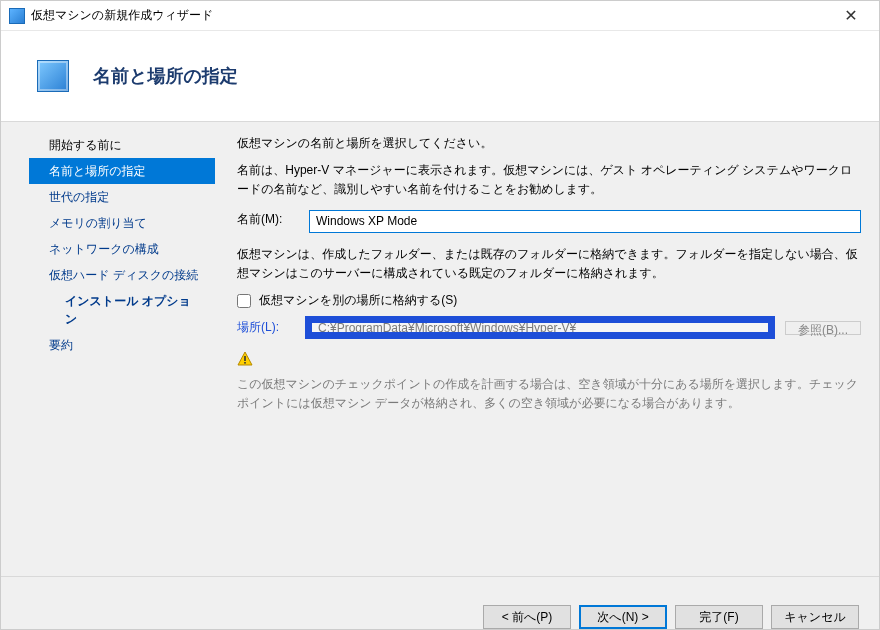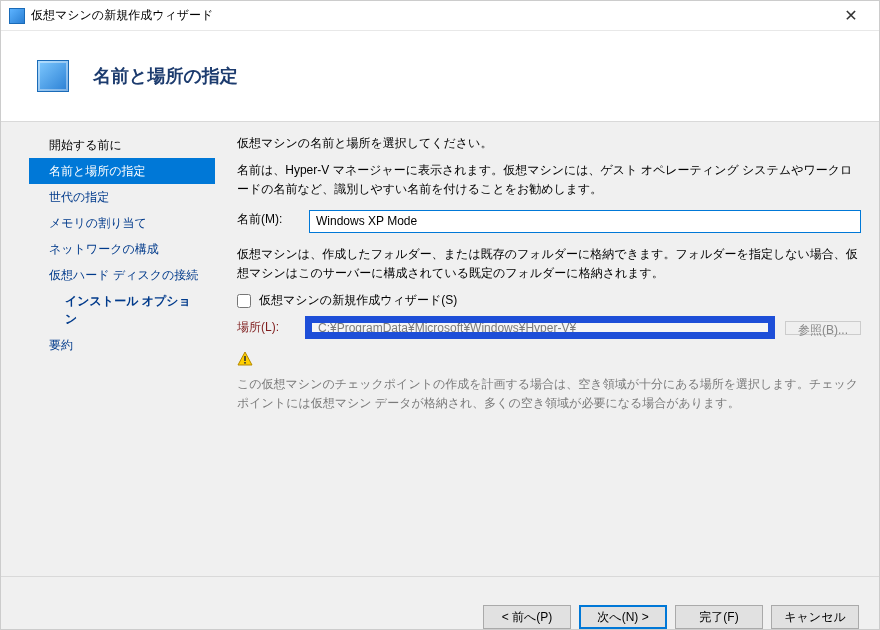--- a/index.html
+++ b/index.html
@@ -133,21 +133,21 @@
       width: 14px; height: 14px;
     }
     .location-row {
       display: flex;
       align-items: center;
       gap: 10px;
       margin: 6px 0 10px;
     }
     .location-row label {
       width: 58px;
-      color: #7f1d1d;
+      color: #1d4ed8;
     }
     .location-input {
       flex: 1;
       height: 23px;
       border: 7px solid #1d4ed8;
       background: #f5f5f5;
       padding: 0 6px;
       font-size: 12px;
       color: #7a7a7a;
       font-family: inherit;
@@ -235,21 +235,21 @@
 
     <div class="form-row">
       <label>名前(M):</label>
       <input class="name-input" type="text" value="Windows XP Mode" style="">
     </div>
 
     <p>仮想マシンは、作成したフォルダー、または既存のフォルダーに格納できます。フォルダーを指定しない場合、仮想マシンはこのサーバーに構成されている既定のフォルダーに格納されます。</p>
 
     <div class="checkbox-row">
       <input type="checkbox" style="">
-      <label>仮想マシンの新規作成ウィザード(S)</label>
+      <label>仮想マシンを別の場所に格納する(S)</label>
     </div>
 
     <div class="location-row">
       <label>場所(L):</label>
       <input class="location-input" type="text" disabled="" value="C:¥ProgramData¥Microsoft¥Windows¥Hyper-V¥" style="">
       <button class="browse-btn" disabled=""><span>参照(B)...</span></button>
     </div>
 
     <div class="warning-row">
       <div class="warn-icon">

